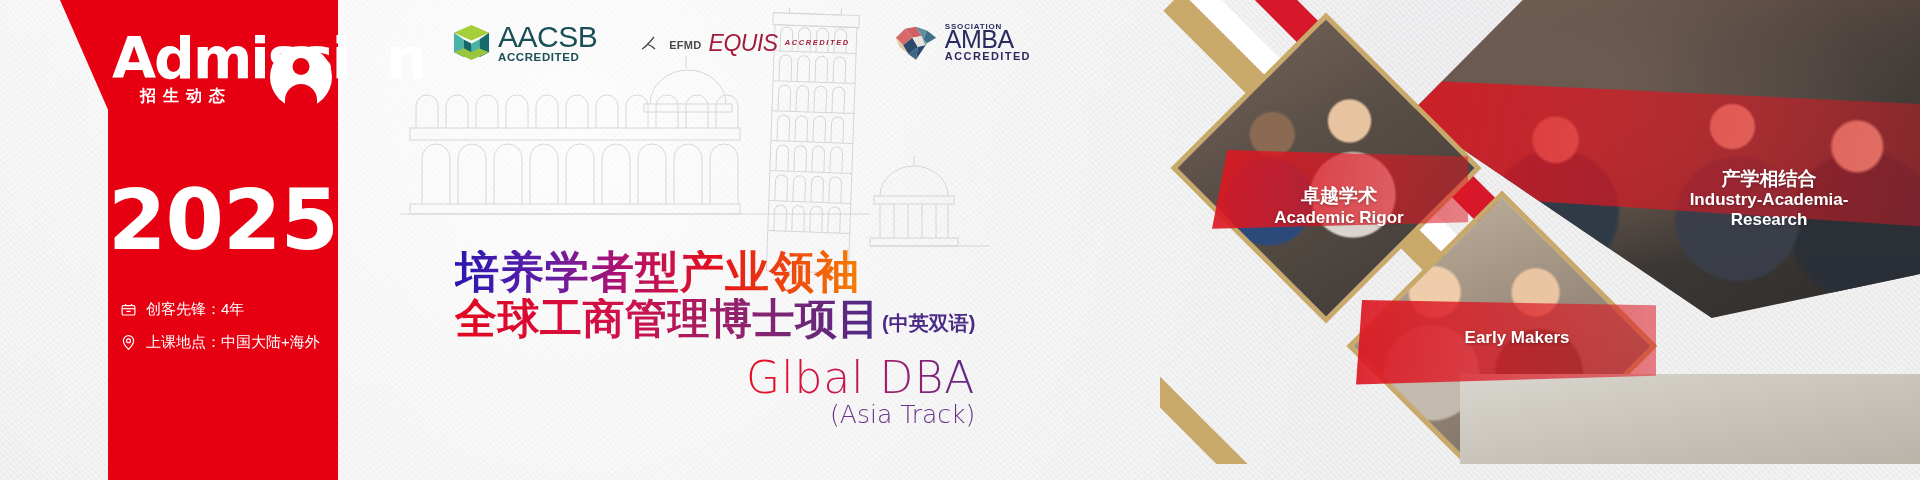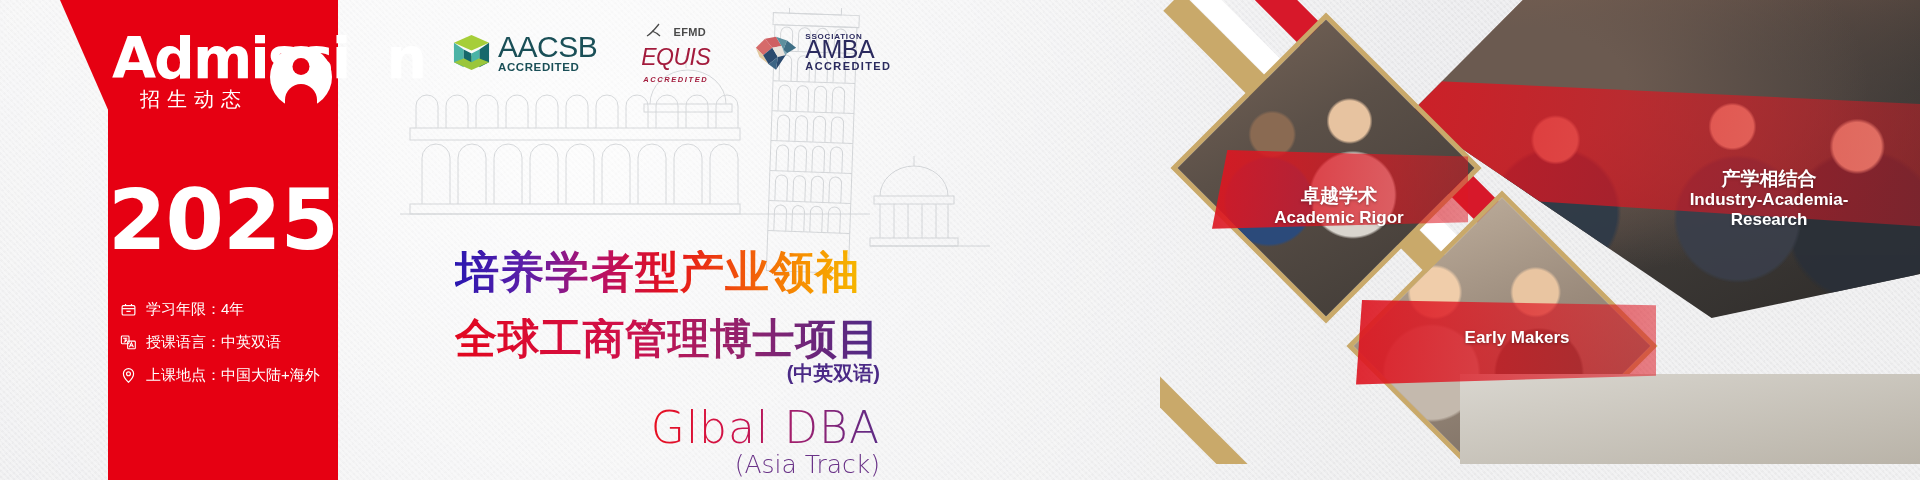--- a/index.html
+++ b/index.html
@@ -53,21 +53,21 @@
   .admission-o .head{
     position:absolute;left:50%;top:12px;transform:translateX(-50%);
     width:17px;height:17px;border-radius:50%;background:#e60012;
   }
   .admission-o .body{
     position:absolute;left:50%;bottom:0;transform:translateX(-50%);
     width:32px;height:24px;border-radius:17px 17px 0 0;background:#e60012;
   }
   .admission-cn{
     position:absolute;left:28px;top:62px;
-    font-size:20px;letter-spacing:7px;color:#ffffff;font-weight:400;
+    font-size:16px;letter-spacing:7px;color:#ffffff;font-weight:700;
     white-space:nowrap;
   }
   .year-2025{
     position:absolute;left:108px;top:178px;width:230px;z-index:9;
     text-align:center;color:#ffffff;font-weight:700;font-size:84px;
     letter-spacing:-1px;line-height:1;
     font-family:"DejaVu Sans","Liberation Sans",sans-serif;
   }
   .info-list{
     position:absolute;left:120px;top:300px;width:230px;z-index:9;
@@ -84,21 +84,21 @@
   
   .accred-row{
     position:absolute;left:452px;top:22px;z-index:5;
     display:flex;align-items:center;gap:44px;
   }
   .accred{display:flex;align-items:center;gap:7px;}
   .aacsb-mark{width:39px;height:39px;position:relative;flex:0 0 39px;}
   .aacsb-txt{line-height:1;}
   .aacsb-name{font-weight:400;font-size:30px;color:#1a4f57;letter-spacing:-.5px;}
   .aacsb-sub{font-weight:700;font-size:11.5px;color:#1a4f57;letter-spacing:.6px;}
-  .equis-wrap{display:flex;flex-direction:column;align-items:center;line-height:1;}
+  .equis-wrap{display:flex;align-items:center;line-height:1;}
   .efmd-line{display:flex;align-items:flex-end;gap:4px;}
   .efmd-txt{font-size:11px;color:#4a4a4a;letter-spacing:.3px;font-weight:600;}
   .equis-name{font-style:italic;font-weight:400;font-size:23px;color:#a31b3c;letter-spacing:-.5px;margin-top:1px;}
   .equis-sub{font-size:7.5px;color:#a31b3c;letter-spacing:1.6px;font-weight:700;font-style:italic;}
   .amba-mark{width:44px;height:36px;flex:0 0 44px;}
   .amba-txt{line-height:1;}
   .amba-top{font-size:8px;color:#2b2a5e;letter-spacing:.8px;font-weight:600;}
   .amba-name{font-size:25px;color:#2b2a5e;font-weight:400;letter-spacing:-.5px;margin-top:-4px;}
   .amba-sub{font-size:11px;color:#2b2a5e;letter-spacing:1.4px;font-weight:600;margin-top:-1px;}
 
@@ -108,21 +108,21 @@
   }
 
   .headline-block{position:absolute;left:455px;top:250px;z-index:5;}
   .hl1{
     font-size:44px;font-weight:700;letter-spacing:1px;line-height:1;
     background:linear-gradient(90deg,#2a17b0 0%,#5d1fa8 17%,#b5116b 33%,#e3101d 50%,#f04e0c 66%,#f79100 82%,#f5c400 100%);
     -webkit-background-clip:text;background-clip:text;color:transparent;
     white-space:nowrap;
   }
   .hl2{
-    margin-top:24px;display:flex;align-items:flex-end;white-space:nowrap;flex-direction:column;
+    margin-top:4px;display:flex;align-items:flex-end;white-space:nowrap;
   }
   .hl2-main{
     font-size:42px;font-weight:700;letter-spacing:.5px;line-height:1;
     background:linear-gradient(90deg,#e2071e 0%,#d0104a 40%,#8b2370 70%,#4b2a86 100%);
     -webkit-background-clip:text;background-clip:text;color:transparent;
   }
   .hl2-sub{
     font-size:20px;font-weight:700;color:#4b2a86;margin-left:2px;margin-bottom:3px;
   }
   .hl3{
@@ -334,32 +334,21 @@
   <div class="info-list">
     <div class="info-row">
       <span class="info-ico">
         <svg viewBox="0 0 20 20" fill="none" stroke="#ffffff" stroke-width="1.4">
           <rect x="2.5" y="5.5" width="15" height="11" rx="1.5"></rect>
           <path d="M2.5 9h15"></path>
             <path d="M6.5 5.5V3.4M13.5 5.5V3.4"></path>
           <path d="M7.5 12.2h5"></path>
         </svg>
       </span>
-      <span>学习年限：4年</span>
-    </div>
-    <div class="info-row">
-      <span class="info-ico">
-        <svg viewBox="0 0 20 20" fill="none" stroke="#ffffff" stroke-width="1.3">
-          <rect x="1.6" y="2.4" width="9" height="9" rx="1"></rect>
-          <path d="M3.6 5h5M6.1 5v4.2M4.3 9.4c2 0 3.4-1.6 3.8-3.2"></path>
-          <rect x="9" y="8.4" width="9" height="9" rx="1"></rect>
-          <path d="M11 15.6l2.4-5.2 2.4 5.2M11.9 13.9h3.1"></path>
-        </svg>
-      </span>
-      <span>授课语言：中英双语</span>
+      <span>创客先锋：4年</span>
     </div>
     <div class="info-row">
       <span class="info-ico">
         <svg viewBox="0 0 20 20" fill="none" stroke="#ffffff" stroke-width="1.4">
           <path d="M10 18s6-5.6 6-10a6 6 0 1 0-12 0c0 4.4 6 10 6 10z"></path>
           <circle cx="10" cy="8" r="2.3"></circle>
         </svg>
       </span>
       <span>上课地点：中国大陆+海外</span>
     </div>

